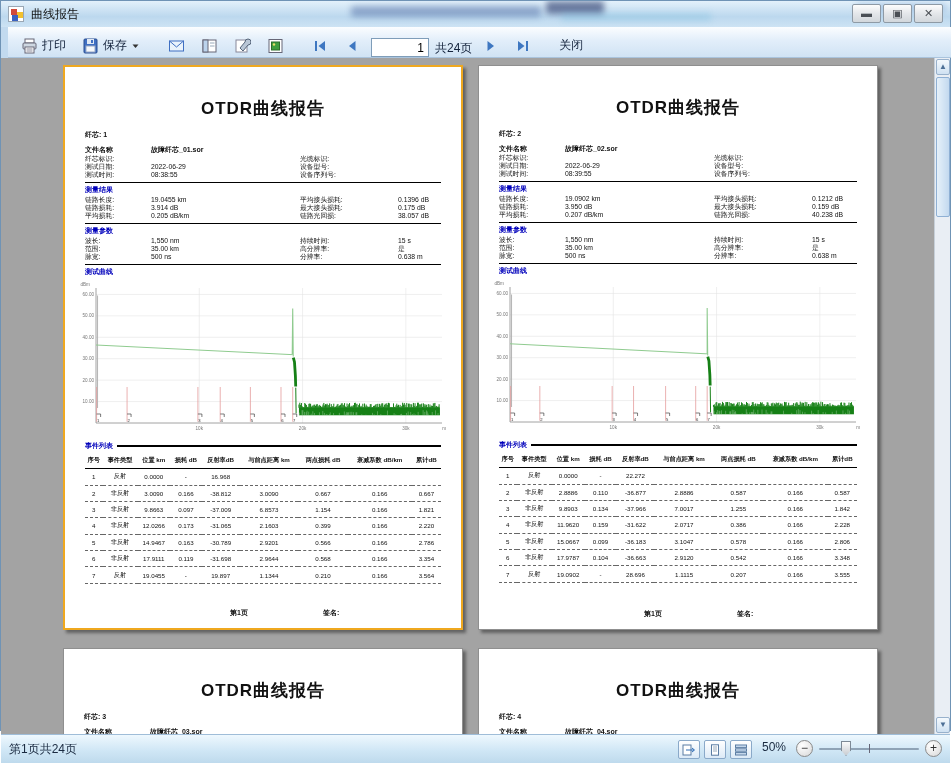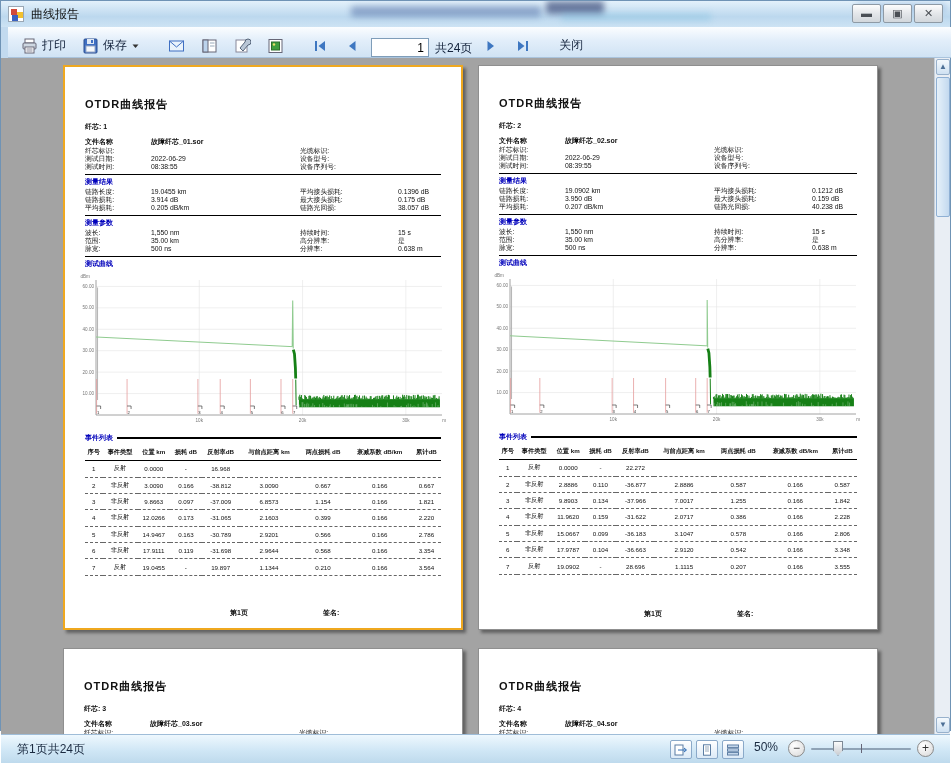--- a/index.html
+++ b/index.html
@@ -25,21 +25,21 @@
   .tb-sep { width:6px; }
   #page-box { width:58px; height:19px; border:1px solid #7f9db9; background:#fff; font-size:12px; text-align:right; padding:0 4px; }
   .nav-ico { width:16px; height:16px; }
 
   
   #preview { position:absolute; left:0; top:57px; width:935px; height:676px; background:#a3a3a3; overflow:hidden; }
   .page { position:absolute; width:400px; height:565px; background:#fff; border:1px solid #8f8f8f;
     box-shadow:3px 3px 3px rgba(0,0,0,.4); }
   .page.selected { border:2px solid #efa81f; }
   .page-inner { position:absolute; left:0; top:0; right:0; bottom:0; padding:30px 20px 0 20px; color:#111; }
-  .r-title { text-align:left; font-size:11px; font-weight:bold; letter-spacing:1px; margin-bottom:10px; }
+  .r-title { text-align:center; font-size:17px; font-weight:bold; letter-spacing:1px; margin-bottom:10px; }
   .fiber-line { font-size:7px; font-weight:bold; margin-bottom:5px; }
   .file-row { font-size:7px; font-weight:bold; display:grid; grid-template-columns:66px auto; }
   .info-grid { display:grid; grid-template-columns:66px 149px 98px auto; font-size:6.8px; line-height:1.18; }
   .hline { border-top:1px solid #000; margin:3px 0 2px 0; }
   .sec { color:#0000bb; font-weight:bold; font-size:7px; margin:1px 0; }
   .events-sec { display:flex; align-items:center; gap:4px; margin-top:2px; }
   .events-sec .rule { flex:1; border-top:2px solid #000; }
   .ev-table { width:100%; border-collapse:collapse; font-size:6.2px; margin-top:2px; }
   .ev-table th { font-weight:bold; border-bottom:1px solid #000; padding:2px 0 3px 0; text-align:center; white-space:nowrap; }
   .ev-table td { border-bottom:1px dashed #666; padding:3.2px 0; text-align:center; }
@@ -51,21 +51,21 @@
   
   #vscroll { position:absolute; right:0; top:57px; width:16px; height:676px; background:#e9eef4; border-left:1px solid #c6cfd8; }
   .sb-btn { position:absolute; left:1px; width:14px; height:16px; background:linear-gradient(#f4f9fd,#cfe1f2);
     border:1px solid #98b1cc; border-radius:2px; font-size:8px; color:#4d6f96; text-align:center; line-height:14px; }
   #sb-thumb { position:absolute; left:1px; top:19px; width:14px; height:140px;
     background:linear-gradient(90deg,#e6f1fa,#c3d9ef); border:1px solid #8fb0d4; border-radius:2px; }
 
   
   #statusbar { position:absolute; left:0; top:733px; width:100%; height:30px;
     background:linear-gradient(#eef8fe,#cfe6f5 55%,#bdd9ec); border-top:1px solid #9fbdd8;
-    display:flex; align-items:center; padding:0 16px; font-size:12px; color:#1a2a40; }
+    display:flex; align-items:center; padding:0 8px; font-size:12px; color:#1a2a40; }
   .view-btn { width:22px; height:19px; border:1px solid #8aa9c9; border-radius:2px;
     background:linear-gradient(#ffffff,#dceaf7); margin-left:4px; display:flex; align-items:center; justify-content:center; }
   #zoom-label { margin:0 10px 0 10px; }
   .zoom-circle { width:17px; height:17px; border-radius:50%; border:1px solid #8a8a8a;
     background:radial-gradient(circle at 35% 30%, #ffffff, #d8d8d8); color:#333; font-size:12px;
     line-height:15px; text-align:center; }
   #zoom-track { position:relative; width:100px; height:17px; margin:0 6px; }
   #zoom-track .groove { position:absolute; left:0; right:0; top:8px; height:2px; background:#8fa3b6; border-radius:1px; }
   #zoom-track .tick { position:absolute; left:50px; top:4px; width:1px; height:9px; background:#667; }
   #zoom-thumb { position:absolute; left:22px; top:1px; width:10px; height:15px;

